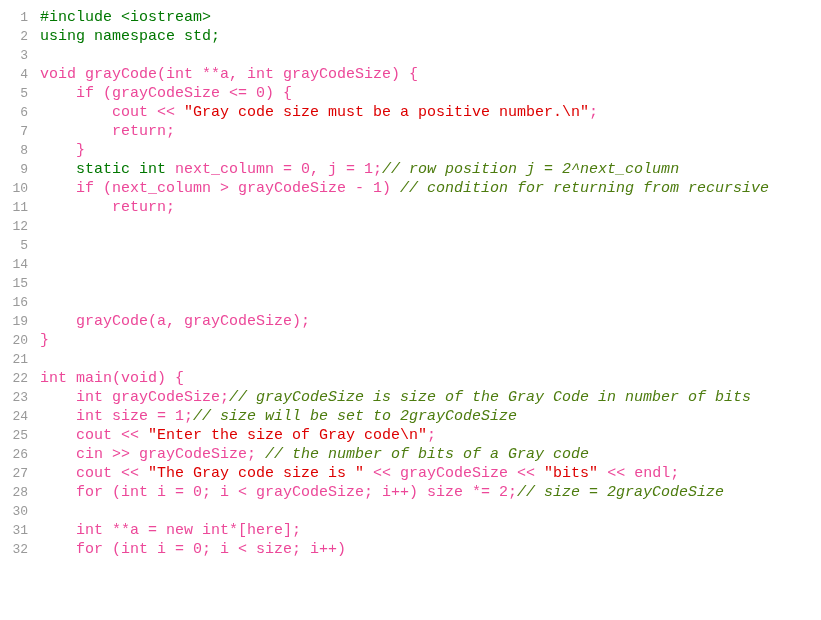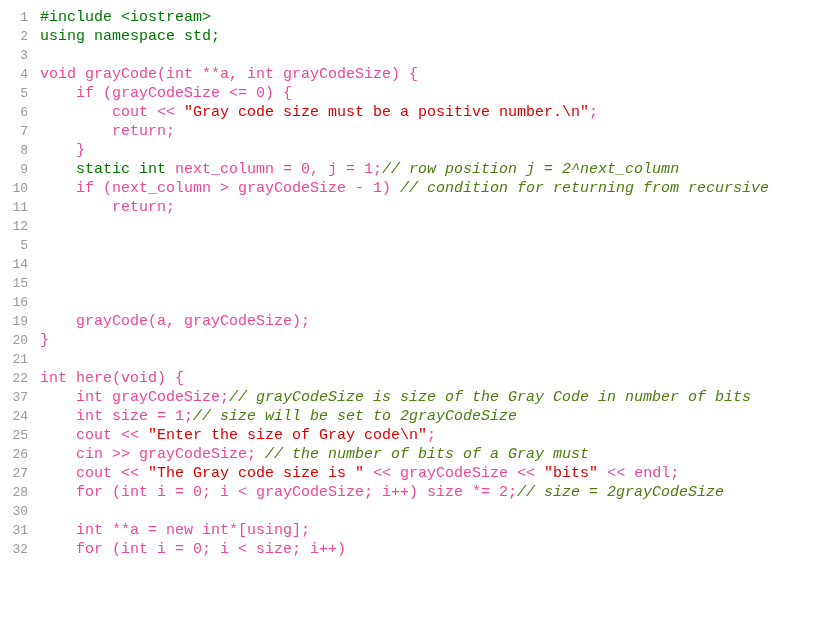--- a/index.html
+++ b/index.html
@@ -126,51 +126,51 @@
     <div class="code-line">
       <span class="line-number">20</span>
       <span class="line-content"><span class="nm">}</span></span>
     </div>
     <div class="code-line">
       <span class="line-number">21</span>
       <span class="line-content"></span>
     </div>
     <div class="code-line">
       <span class="line-number">22</span>
-      <span class="line-content"><span class="nm">int here(void) {</span></span>
+      <span class="line-content"><span class="nm">int main(void) {</span></span>
     </div>
     <div class="code-line">
-      <span class="line-number">37</span>
+      <span class="line-number">23</span>
       <span class="line-content"><span class="nm">    int grayCodeSize;</span><span class="cm">// grayCodeSize is size of the Gray Code in number of bits</span></span>
     </div>
     <div class="code-line">
       <span class="line-number">24</span>
       <span class="line-content"><span class="nm">    int size = 1;</span><span class="cm">// size will be set to 2grayCodeSize</span></span>
     </div>
     <div class="code-line">
       <span class="line-number">25</span>
       <span class="line-content"><span class="nm">    cout &lt;&lt; </span><span class="st">"Enter the size of Gray code\n"</span><span class="nm">;</span></span>
     </div>
     <div class="code-line">
       <span class="line-number">26</span>
-      <span class="line-content"><span class="nm">    cin &gt;&gt; grayCodeSize; </span><span class="cm">// the number of bits of a Gray must</span></span>
+      <span class="line-content"><span class="nm">    cin &gt;&gt; grayCodeSize; </span><span class="cm">// the number of bits of a Gray code</span></span>
     </div>
     <div class="code-line">
       <span class="line-number">27</span>
       <span class="line-content"><span class="nm">    cout &lt;&lt; </span><span class="st">"The Gray code size is "</span><span class="nm"> &lt;&lt; grayCodeSize &lt;&lt; </span><span class="st">"bits"</span><span class="nm"> &lt;&lt; endl;</span></span>
     </div>
     <div class="code-line">
       <span class="line-number">28</span>
       <span class="line-content"><span class="nm">    for (int i = 0; i &lt; grayCodeSize; i++) size *= 2;</span><span class="cm">// size = 2grayCodeSize</span></span>
     </div>
     <div class="code-line">
       <span class="line-number">30</span>
       <span class="line-content"><span class="nm">    </span></span>
     </div>
     <div class="code-line">
       <span class="line-number">31</span>
-      <span class="line-content"><span class="nm">    int **a = new int*[using];</span></span>
+      <span class="line-content"><span class="nm">    int **a = new int*[here];</span></span>
     </div>
     <div class="code-line">
       <span class="line-number">32</span>
       <span class="line-content"><span class="nm">    for (int i = 0; i &lt; size; i++)</span></span>
     </div>
   </div>
 
 </body></html>

